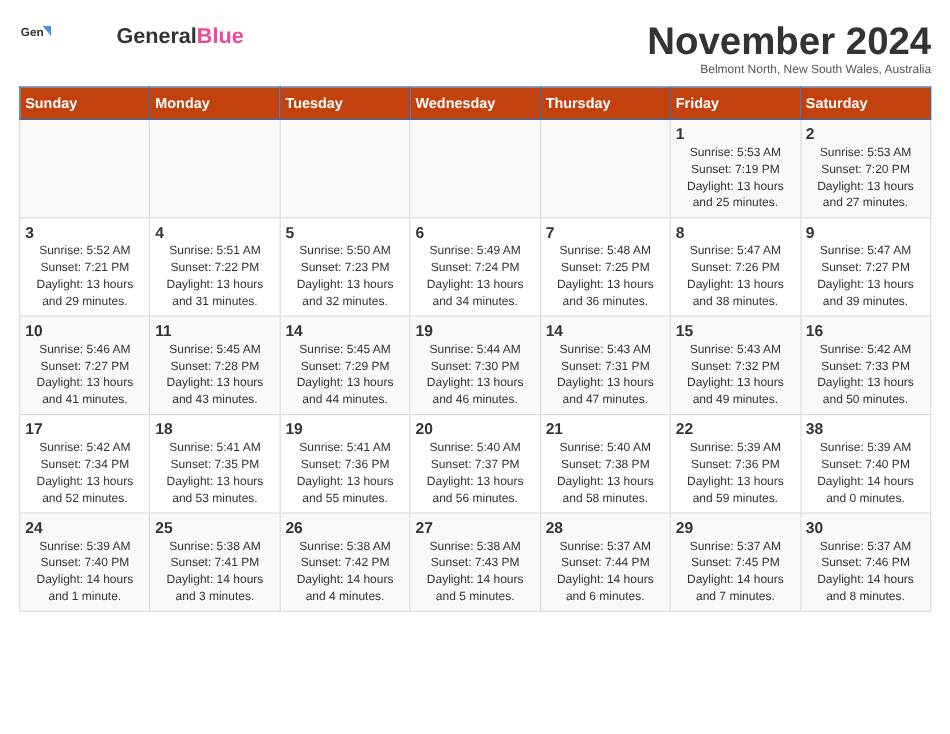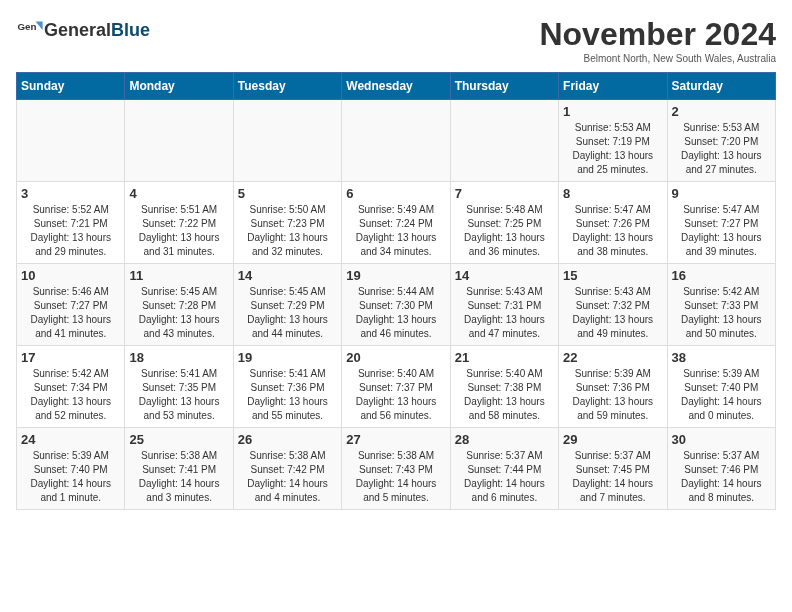--- a/index.html
+++ b/index.html
@@ -12,31 +12,32 @@
     }
     .header-area {
       display: flex;
       justify-content: space-between;
       align-items: flex-start;
       margin-bottom: 8px;
     }
     .logo {
       display: flex;
       align-items: center;
-      gap: 0;
+      gap: 15px;
     }
     .logo-text-general {
       font-size: 18px;
       font-weight: bold;
       color: #333;
+      margin-left: 38px;
     }
     .logo-text-blue {
       font-size: 18px;
       font-weight: bold;
-      color: #0c4a6e;
+      color: #ec4899;
     }
     .logo-icon {
       width: 28px;
       height: 28px;
     }
     .title-area {
       text-align: right;
     }
     .month-title {
       font-size: 32px;
@@ -46,21 +47,21 @@
     .location-title {
       font-size: 10px;
       color: #555;
     }
     table {
       width: 100%;
       border-collapse: collapse;
       table-layout: fixed;
     }
     thead tr {
-      background-color: #0369a1;
+      background-color: #c2410c;
     }
     thead th {
       color: #fff;
       font-size: 12px;
       font-weight: bold;
       padding: 6px 4px;
       text-align: left;
       border: 1px solid #3a6aaa;
     }
     tbody tr {

